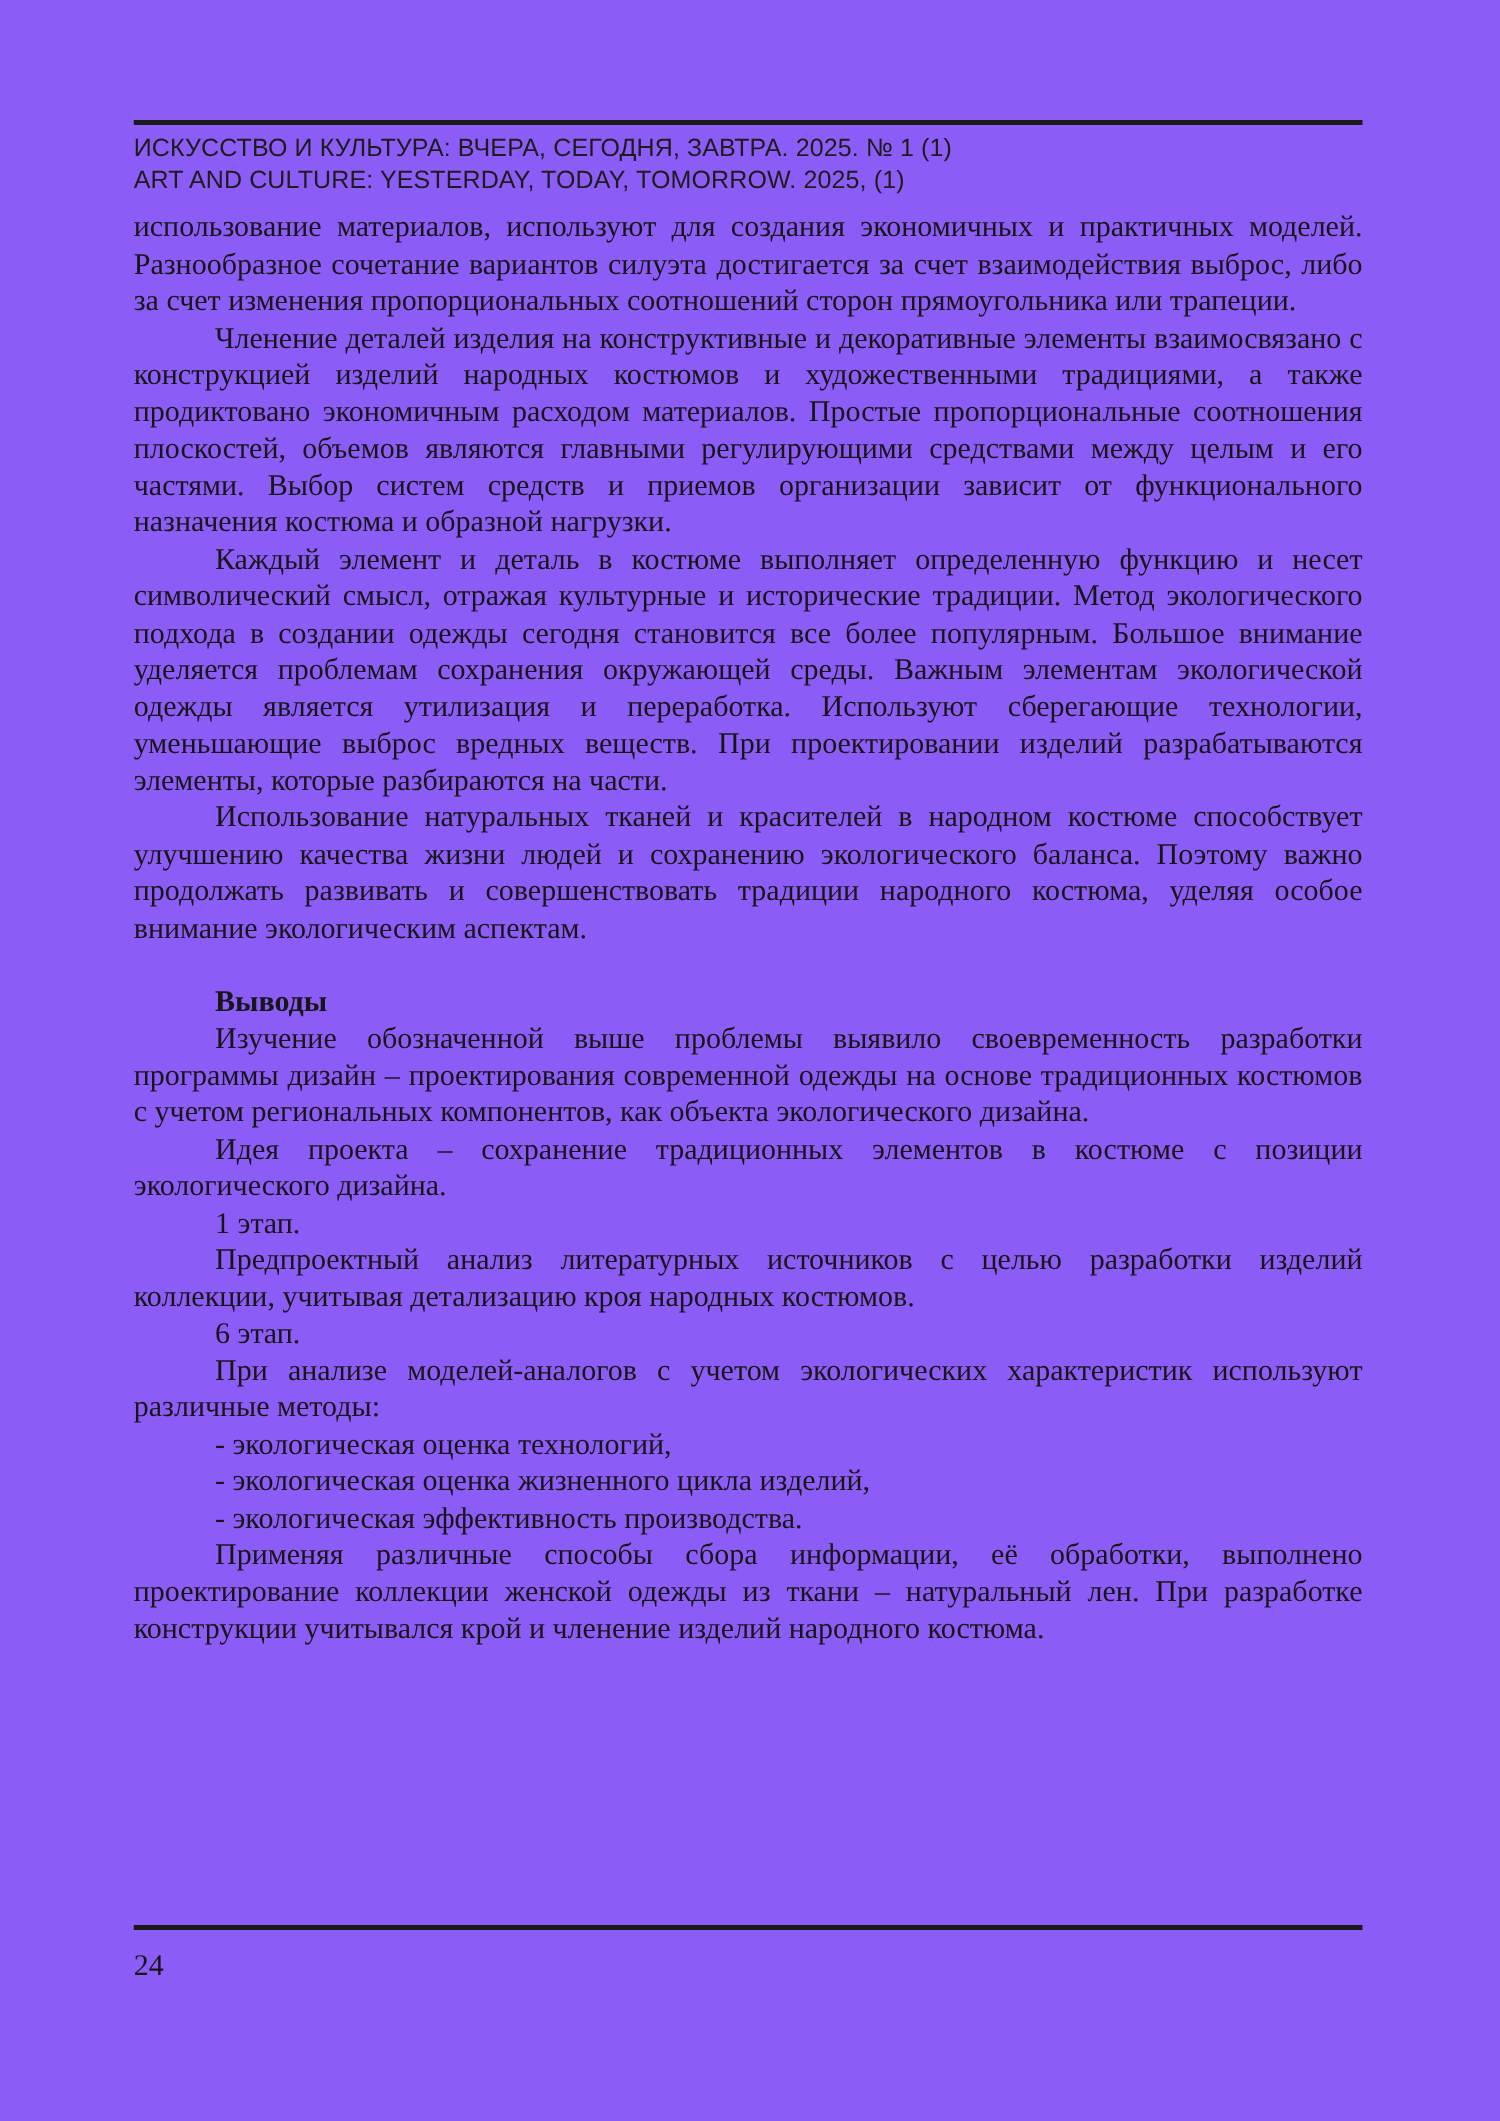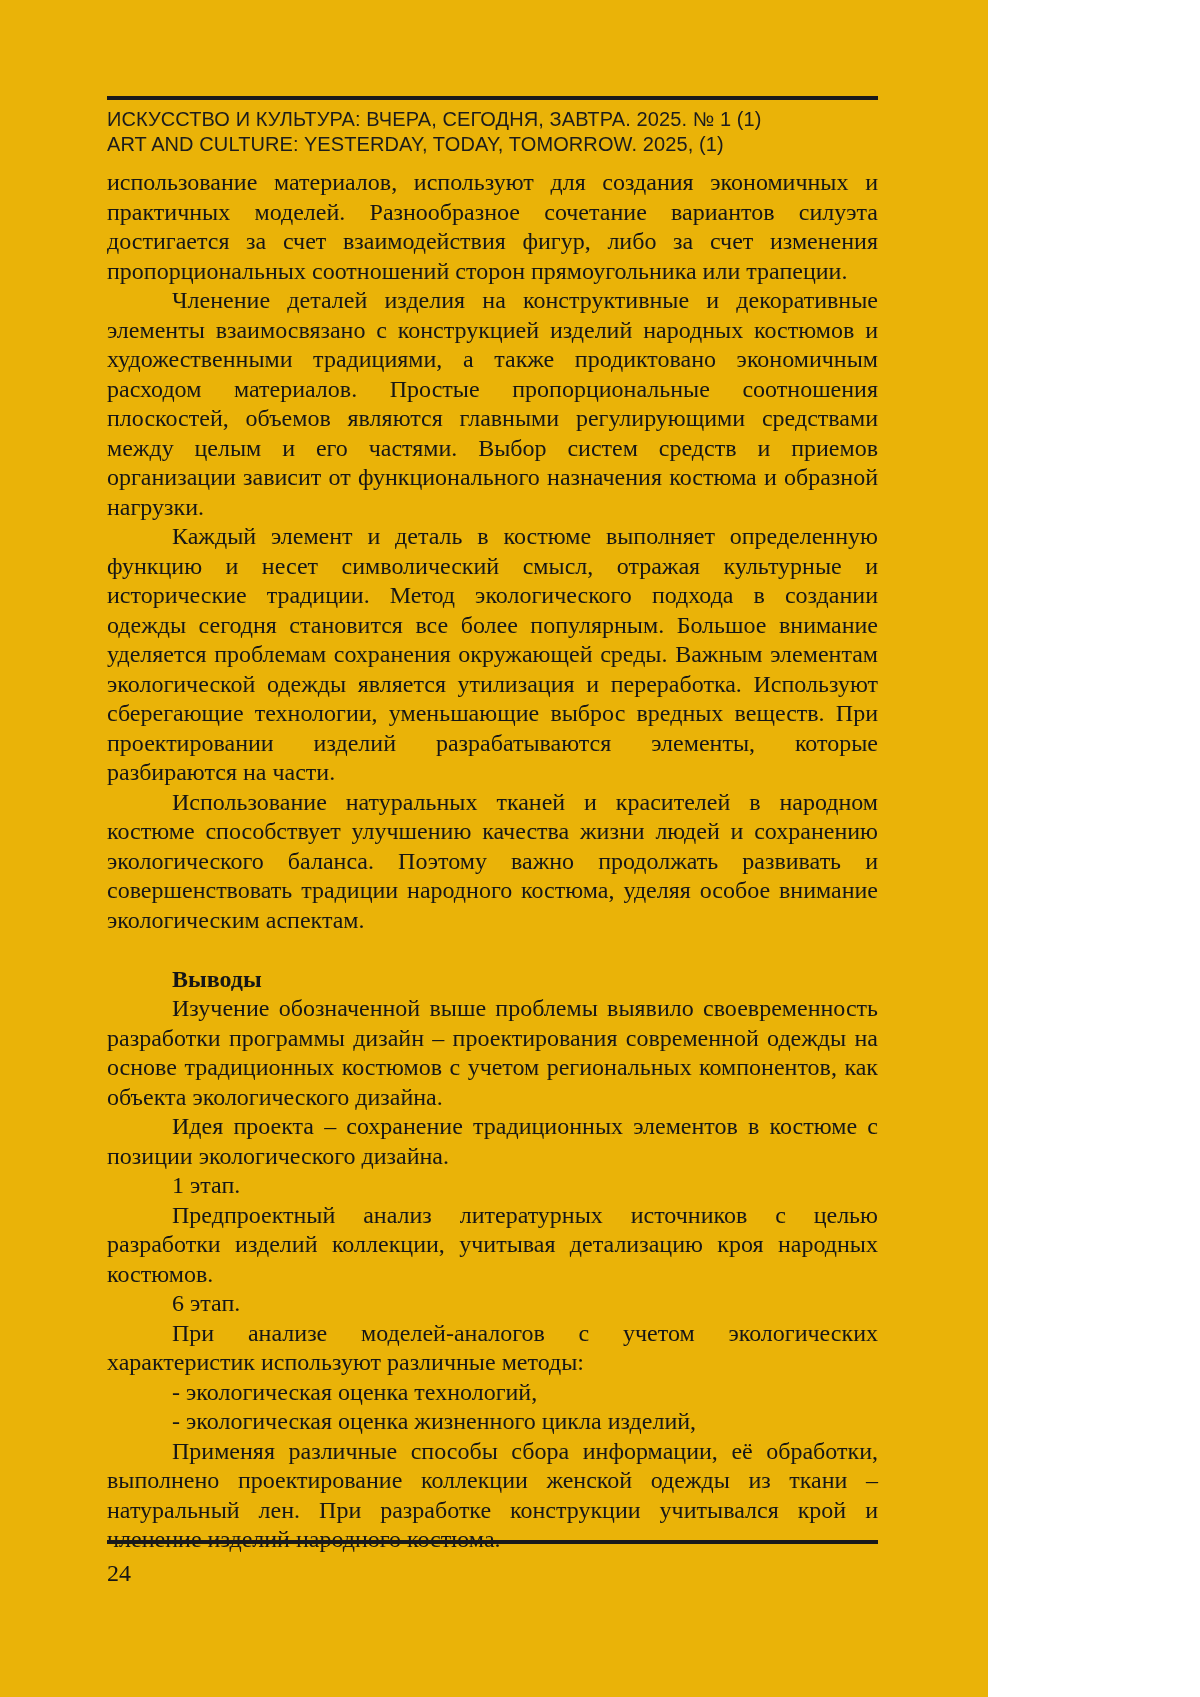--- a/index.html
+++ b/index.html
@@ -2,23 +2,23 @@
 <html lang="ru"><head>
 <meta charset="utf-8">
 <style>
   html, body {
     margin: 0;
     padding: 0;
     background: #ffffff;
   }
   .page {
     position: relative;
-    width: 988px;
+    width: 1200px;
     height: 1697px;
-    background: #eab308;
+    background: #8b5cf6;
     color: #151515;
     overflow: hidden;
   }
   
   .journal-header {
     position: absolute;
     left: 107px;
     right: 110px;
     top: 96px;
     font-family: "Liberation Sans", sans-serif;
@@ -82,33 +82,34 @@
 
 <div class="page">
 
   <header class="journal-header">
     <div class="header-rule"></div>
     <div class="header-line">ИСКУССТВО И КУЛЬТУРА: ВЧЕРА, СЕГОДНЯ, ЗАВТРА. 2025. № 1 (1)</div>
     <div class="header-line">ART AND CULTURE: YESTERDAY, TODAY, TOMORROW. 2025, (1)</div>
   </header>
 
   <main class="article-body" id="article-body">
-      <p class="para continuation">использование материалов, используют для создания экономичных и практичных моделей. Разнообразное сочетание вариантов силуэта достигается за счет взаимодействия фигур, либо за счет изменения пропорциональных соотношений сторон прямоугольника или трапеции.</p>
+      <p class="para continuation">использование материалов, используют для создания экономичных и практичных моделей. Разнообразное сочетание вариантов силуэта достигается за счет взаимодействия выброс, либо за счет изменения пропорциональных соотношений сторон прямоугольника или трапеции.</p>
       <p class="para indent">Членение деталей изделия на конструктивные и декоративные элементы взаимосвязано с конструкцией изделий народных костюмов и художественными традициями, а также продиктовано экономичным расходом материалов. Простые пропорциональные соотношения плоскостей, объемов являются главными регулирующими средствами между целым и его частями. Выбор систем средств и приемов организации зависит от функционального назначения костюма и образной нагрузки.</p>
       <p class="para indent">Каждый элемент и деталь в костюме выполняет определенную функцию и несет символический смысл, отражая культурные и исторические традиции. Метод экологического подхода в создании одежды сегодня становится все более популярным. Большое внимание уделяется проблемам сохранения окружающей среды. Важным элементам экологической одежды является утилизация и переработка. Используют сберегающие технологии, уменьшающие выброс вредных веществ. При проектировании изделий разрабатываются элементы, которые разбираются на части.</p>
       <p class="para indent">Использование натуральных тканей и красителей в народном костюме способствует улучшению качества жизни людей и сохранению экологического баланса. Поэтому важно продолжать развивать и совершенствовать традиции народного костюма, уделяя особое внимание экологическим аспектам.</p>
       <p class="para heading">Выводы</p>
       <p class="para indent">Изучение обозначенной выше проблемы выявило своевременность разработки программы дизайн – проектирования современной одежды на основе традиционных костюмов с учетом региональных компонентов, как объекта экологического дизайна.</p>
       <p class="para indent">Идея проекта – сохранение традиционных элементов в костюме с позиции экологического дизайна.</p>
       <p class="para indent">1 этап.</p>
       <p class="para indent">Предпроектный анализ литературных источников с целью разработки изделий коллекции, учитывая детализацию кроя народных костюмов.</p>
       <p class="para indent">6 этап.</p>
       <p class="para indent">При анализе моделей-аналогов с учетом экологических характеристик используют различные методы:</p>
       <p class="para indent">- экологическая оценка технологий,</p>
       <p class="para indent">- экологическая оценка жизненного цикла изделий,</p>
+      <p class="para indent">- экологическая эффективность производства.</p>
       <p class="para indent">Применяя различные способы сбора информации, её обработки, выполнено проектирование коллекции женской одежды из ткани – натуральный лен. При разработке конструкции учитывался крой и членение изделий народного костюма.</p>
     </main>
 
   <footer>
     <div class="footer-rule"></div>
     <div class="page-number">24</div>
   </footer>
 
 </div>
 

